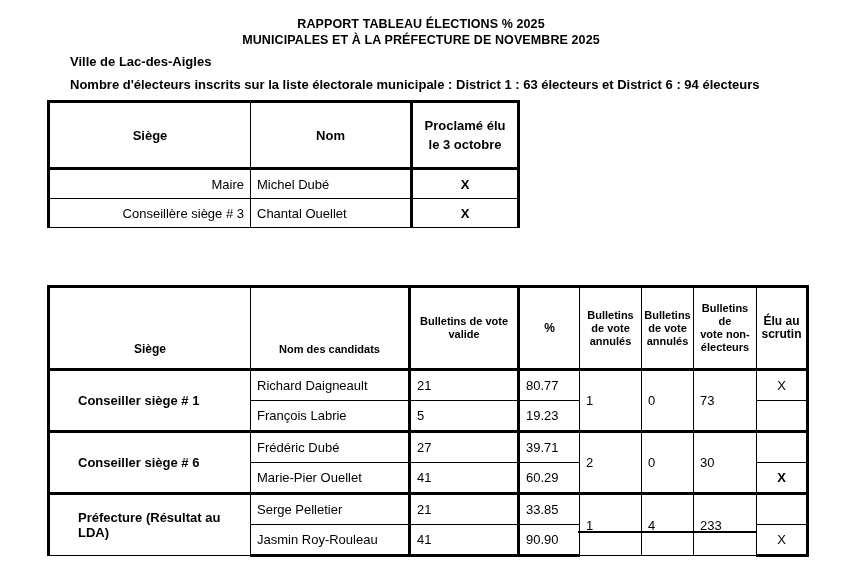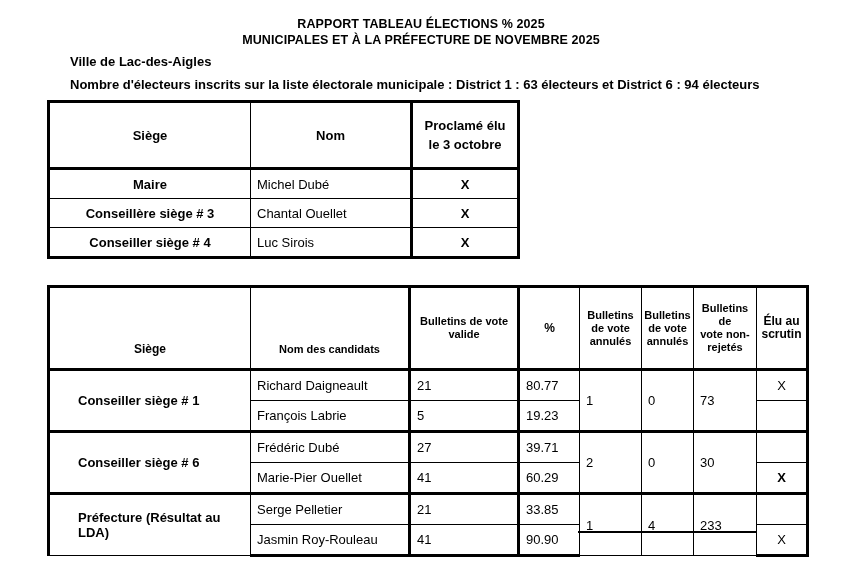--- a/index.html
+++ b/index.html
@@ -67,22 +67,22 @@
     width: 470px;
   }
   #table1 td { height: 28px; }
   #table1 .hdr {
     height: 64px;
     text-align: center;
     font-weight: bold;
     line-height: 19px;
   }
   #table1 .seat {
-    font-weight: bold;
-    text-align: center;
+    font-weight: normal;
+    text-align: right;
   }
   #table1 .name {
     text-align: left;
   }
   #table1 .mark {
     text-align: center;
     font-weight: bold;
   }
 
   
@@ -169,25 +169,20 @@
 
     <tr>
       <td class="seat sep-left sep-top">Maire</td>
       <td class="name sep-top">Michel Dubé</td>
       <td class="mark sep-left sep-right sep-top">X</td>
     </tr>
     <tr>
       <td class="seat sep-left">Conseillère siège # 3</td>
       <td class="name">Chantal Ouellet</td>
       <td class="mark sep-left sep-right">X</td>
-    </tr>
-    <tr>
-      <td class="seat sep-left sep-bot">Conseiller siège # 4</td>
-      <td class="name sep-bot">Luc Sirois</td>
-      <td class="mark sep-left sep-right sep-bot">X</td>
     </tr>
   </tbody>
 </table>
 
 <table id="table2">
   <colgroup>
     <col style="width:202px">
     <col style="width:159px">
     <col style="width:109px">
     <col style="width:61px">
@@ -209,21 +204,21 @@
         <span>annulés</span>
       </td>
       <td class="hdr sep-top">
         <span>Bulletins</span><br>
         <span>de vote</span><br>
         <span>annulés</span>
       </td>
       <td class="hdr sep-top">
         <span>Bulletins de</span><br>
         <span>vote non-</span><br>
-        <span>rejetés</span>
+        <span>électeurs</span>
       </td>
       <td class="hdr big sep-right sep-top">
         <span>Élu au</span><br>
         <span>scrutin</span>
       </td>
     </tr>
 
     <tr>
       <td class="seat sep-left sep-top" rowspan="2">Conseiller siège # 1</td>
       <td class="name sep-top">Richard Daigneault</td>

